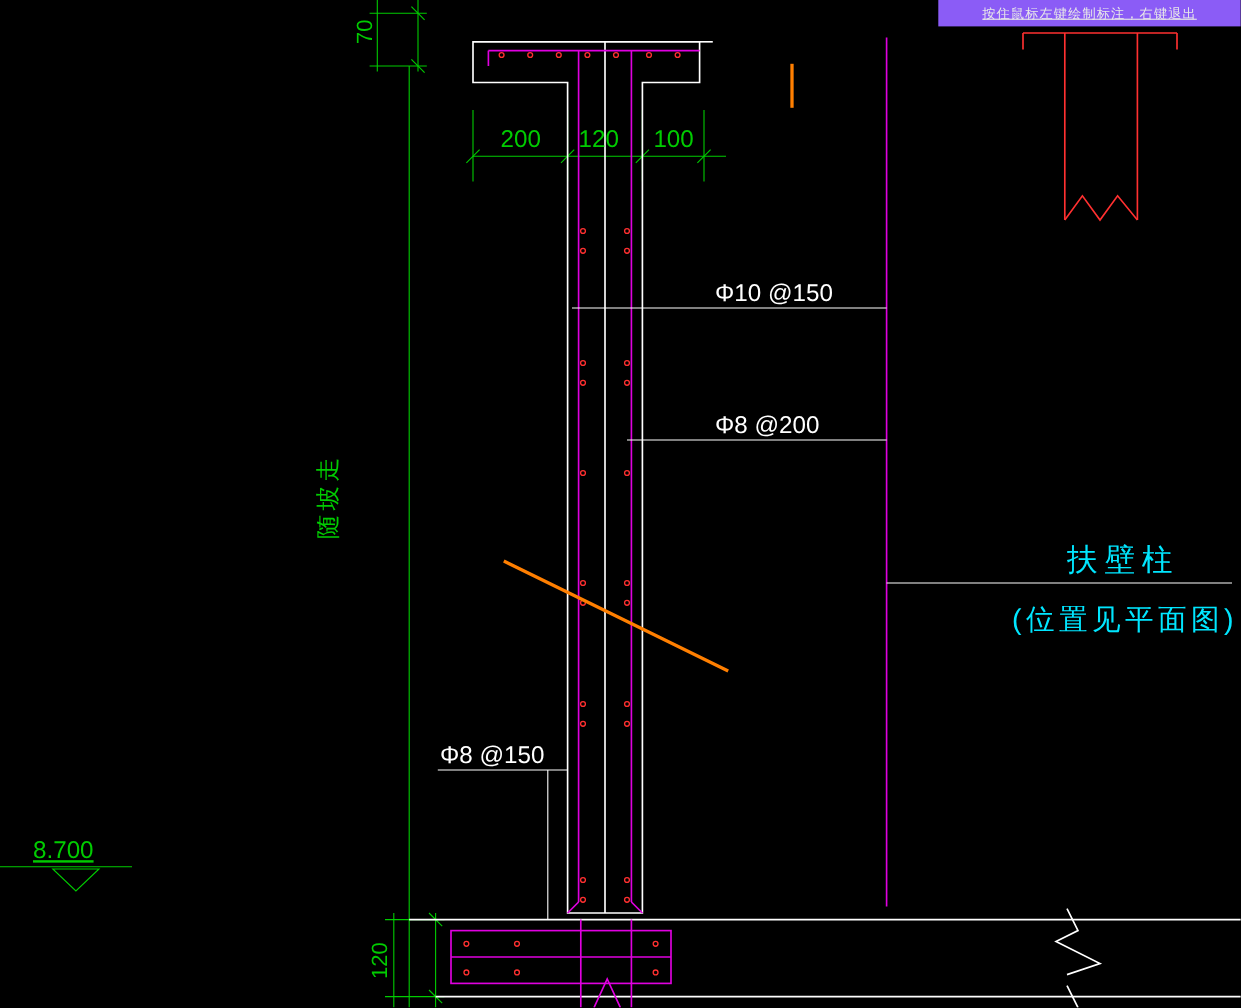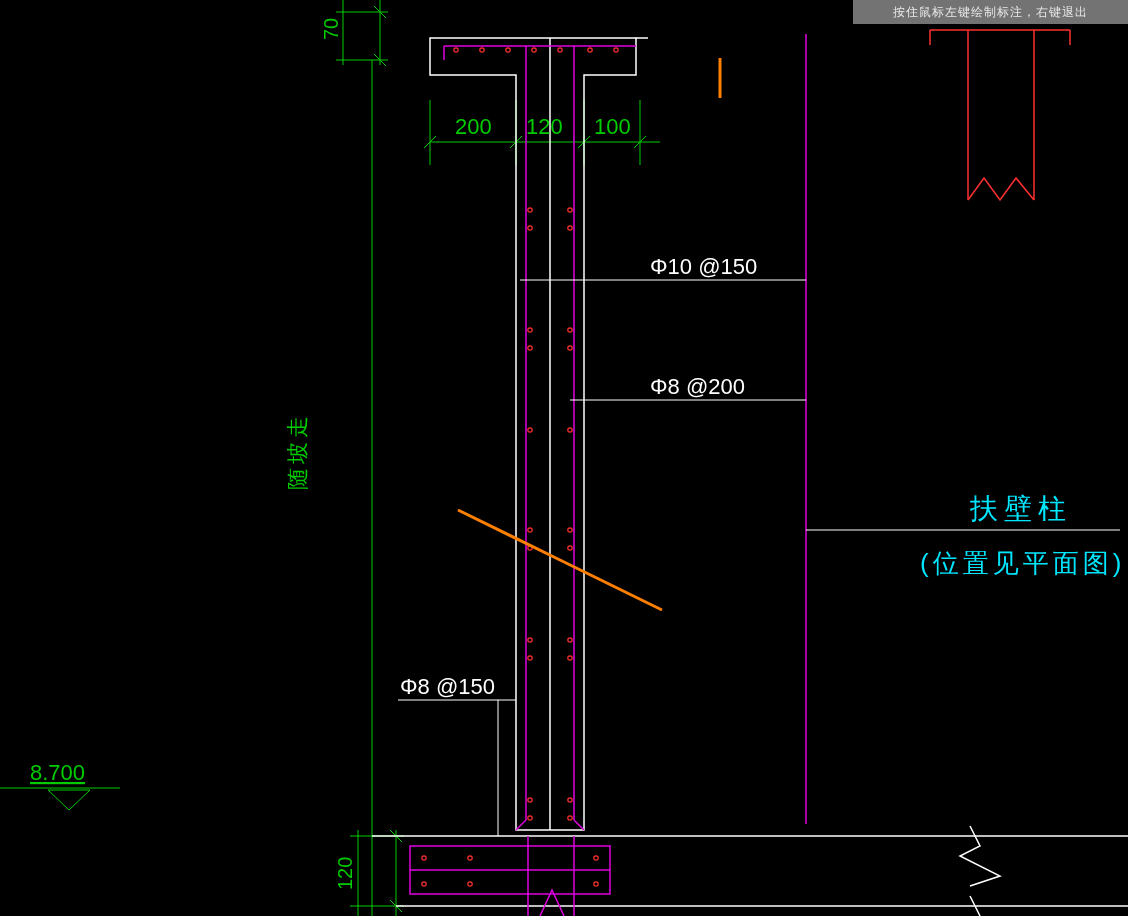--- a/index.html
+++ b/index.html
@@ -1,18 +1,18 @@
 <!DOCTYPE html>
 <html><head>
 <meta charset="utf-8">
 <style>
   html, body { margin:0; padding:0; background:#000; width:1128px; height:916px; overflow:hidden; font-family:"SimSun","Microsoft YaHei",Arial,sans-serif; }
   #stage { position:relative; width:1128px; height:916px; }
   svg { position:absolute; left:0; top:0; }
-  .status-bar { position:absolute; right:0; top:0; height:20px; padding:2px 40px 2px 40px; background:#737373; color:#e8e8e8; font-size:12px; line-height:20px; letter-spacing:1px; }
+  .status-bar { position:absolute; right:0; top:0; height:20px; padding:2px 40px 2px 40px; background:#8b5cf6; color:#e8e8e8; font-size:12px; line-height:20px; letter-spacing:1px;text-decoration:underline; }
   text { font-family:"SimSun","Microsoft YaHei",Arial,sans-serif; }
 </style>
 </head>
 <body>
 
 <div id="stage">
   <svg width="1128" height="916" viewBox="0 0 1128 916">
 
     <g stroke="#00cc00" stroke-width="1" fill="none">
 

